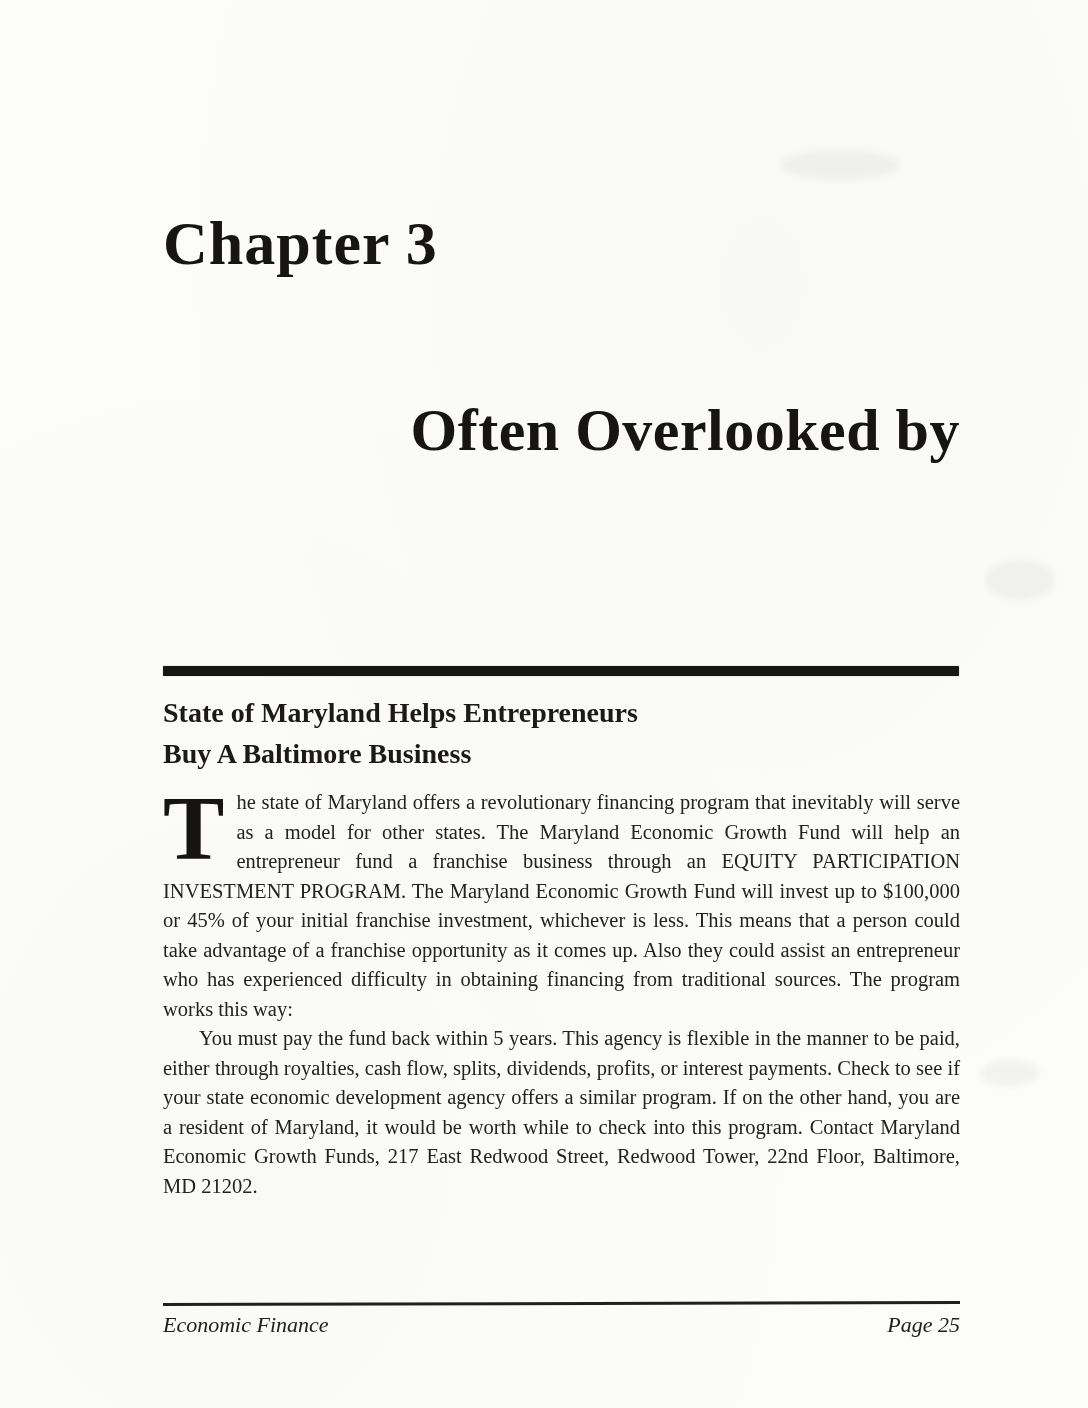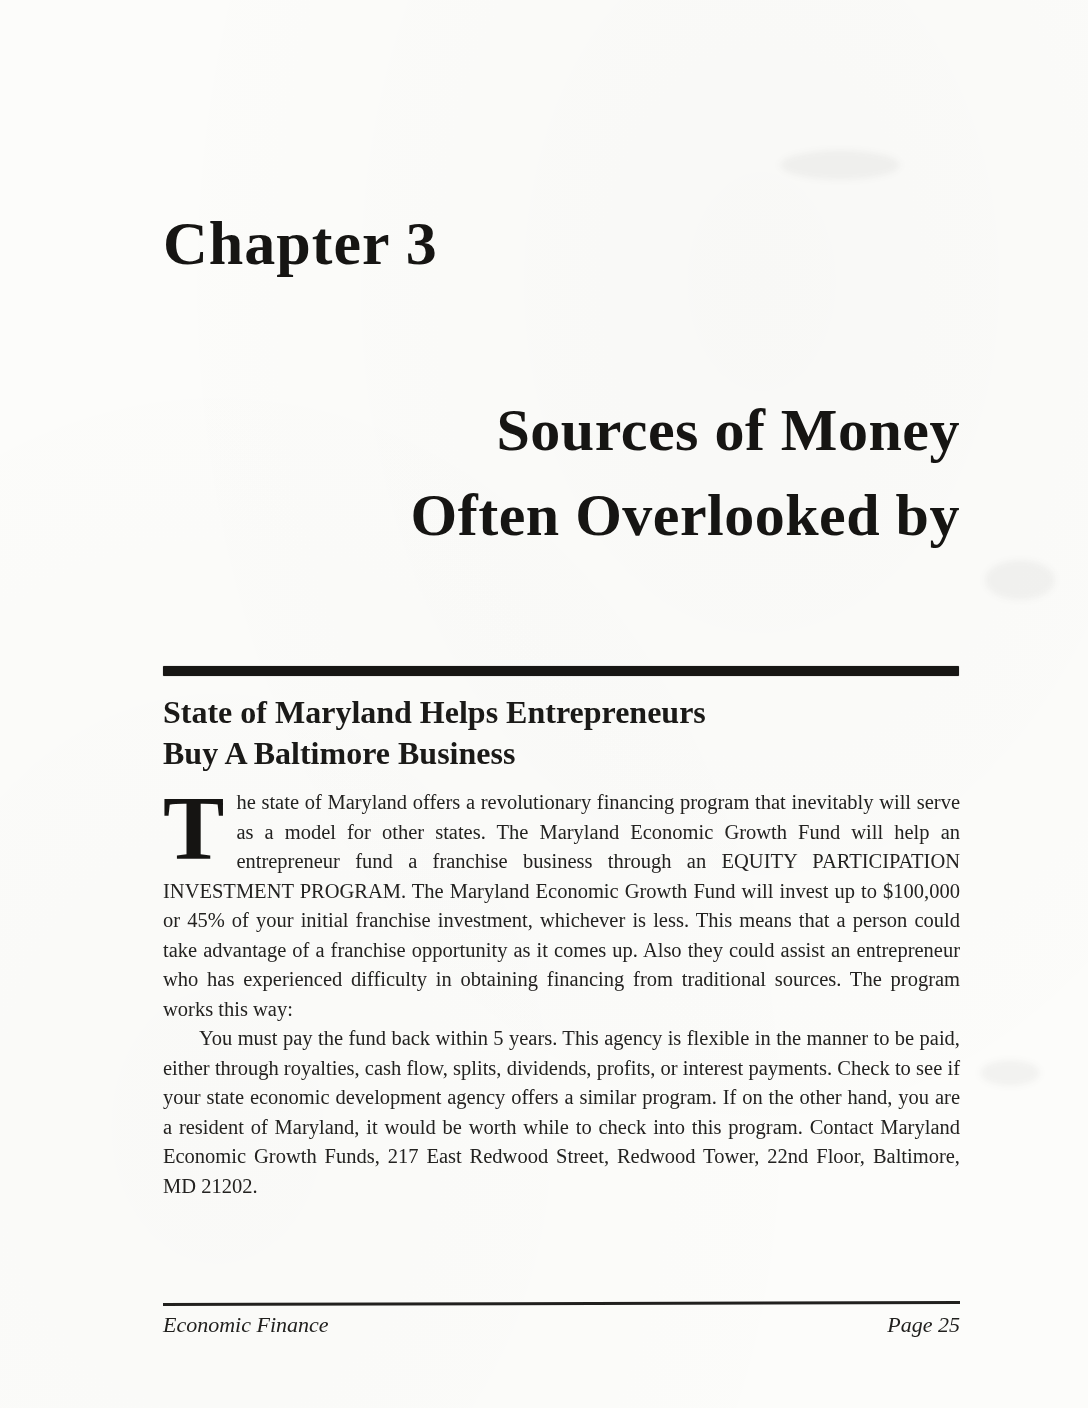--- a/index.html
+++ b/index.html
@@ -57,21 +57,21 @@
     background: #171614;
     border-radius: 1px;
     box-shadow: 0 0 1px rgba(0,0,0,0.6);
   }
 
   .section-heading {
     position: absolute;
     top: 692px;
     left: 163px;
     width: 700px;
-    font-size: 32px;
+    font-size: 28px;
     font-weight: bold;
     line-height: 41px;
     color: #1b1a18;
   }
 
   .body-copy {
     position: absolute;
     top: 788px;
     left: 163px;
     width: 797px;
@@ -135,21 +135,20 @@
 
 <div class="page">
 
   <div class="smudge smudge-a"></div>
   <div class="smudge smudge-b"></div>
   <div class="smudge smudge-c"></div>
 
   <div class="chapter-label">Chapter 3</div>
 
   <div class="book-title">
-    <div>Sources of Money</div>
     <div>Often Overlooked by</div>
   </div>
 
   <div class="thick-rule"></div>
 
   <div class="section-heading">
     <div>State of Maryland Helps Entrepreneurs</div>
     <div>Buy A Baltimore Business</div>
   </div>
 

